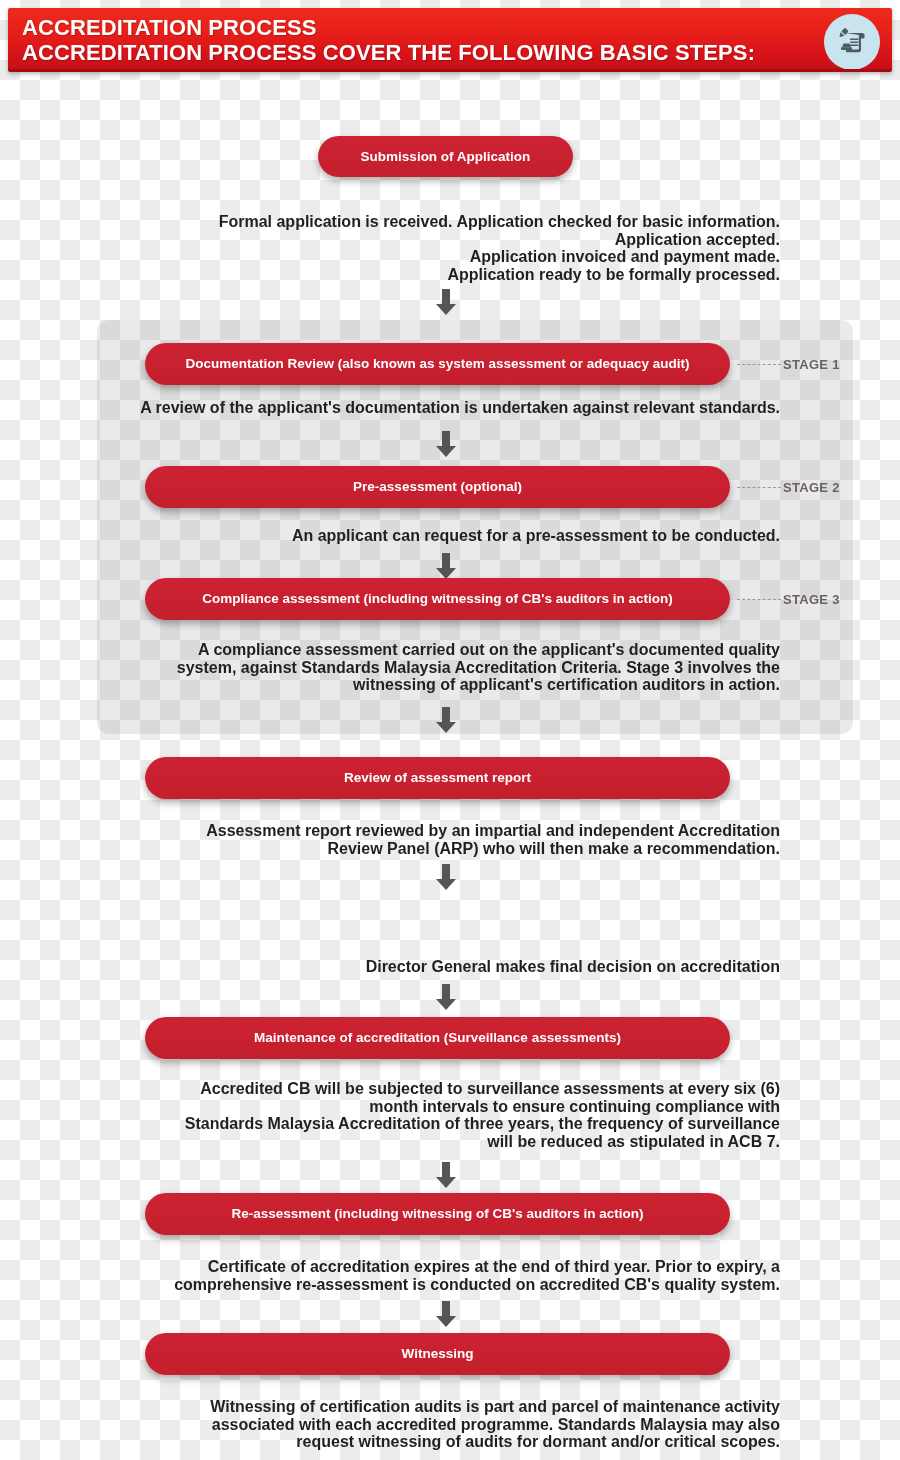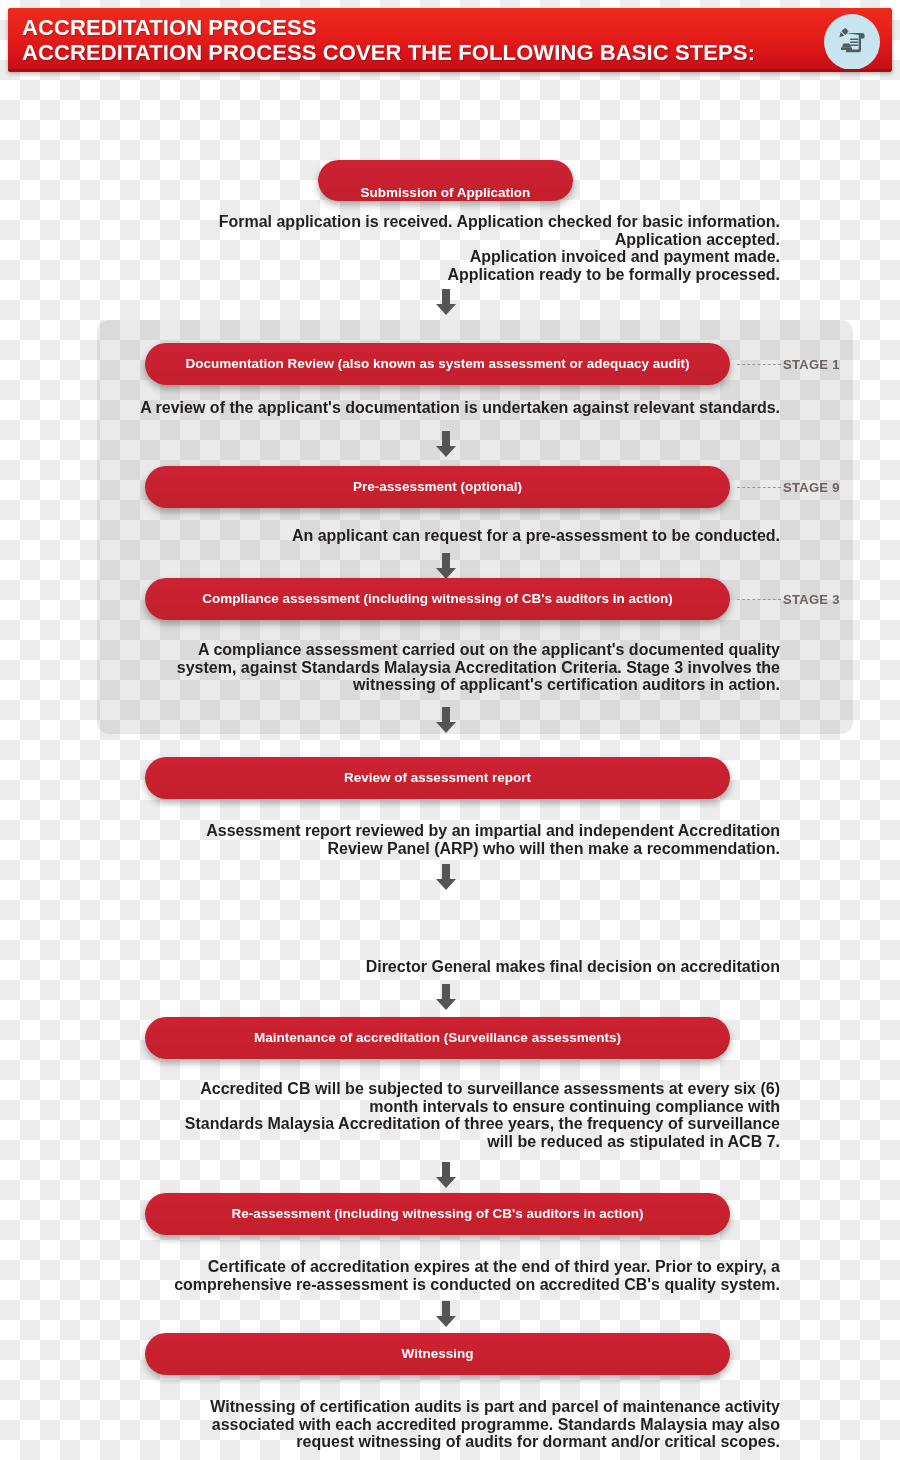--- a/index.html
+++ b/index.html
@@ -177,21 +177,21 @@
         </g>
       </svg>
     </div>
   </div>
 </div>
 
 <div class="flow">
 
   <div class="stage-panel"></div>
 
-  <div class="node narrow" style="top:88px;align-items:flex-end;">
+  <div class="node narrow" style="top:64px;">
     <span>Submission of Application</span>
   </div>
 
   <div class="desc" style="top:141px;">Formal application is received. Application checked for basic information.
 Application accepted.
 Application invoiced and payment made.
 Application ready to be formally processed.</div>
 
   <div class="arrow" style="left:431px; top:215px;">
     <svg width="30" height="30" viewBox="0 0 30 30">
@@ -210,21 +210,21 @@
   <div class="arrow" style="left:431px; top:357px;">
     <svg width="30" height="30" viewBox="0 0 30 30">
         <path d="M11 2 H19 V17 H25 L15 28 L5 17 H11 Z" fill="#555555"></path>
       </svg>
   </div>
 
   <div class="node wide" style="top:394px;">
     <span>Pre-assessment (optional)</span>
   </div>
   <div class="stage-dash" style="top:415px;"></div>
-  <div class="stage-tag" style="top:408px;">STAGE 9</div>
+  <div class="stage-tag" style="top:408px;">STAGE 2</div>
 
   <div class="desc" style="top:455px;">An applicant can request for a pre-assessment to be conducted.</div>
 
   <div class="arrow" style="left:431px; top:479px;">
     <svg width="30" height="30" viewBox="0 0 30 30">
         <path d="M11 2 H19 V17 H25 L15 28 L5 17 H11 Z" fill="#555555"></path>
       </svg>
   </div>
 
   <div class="node wide" style="top:506px;">

